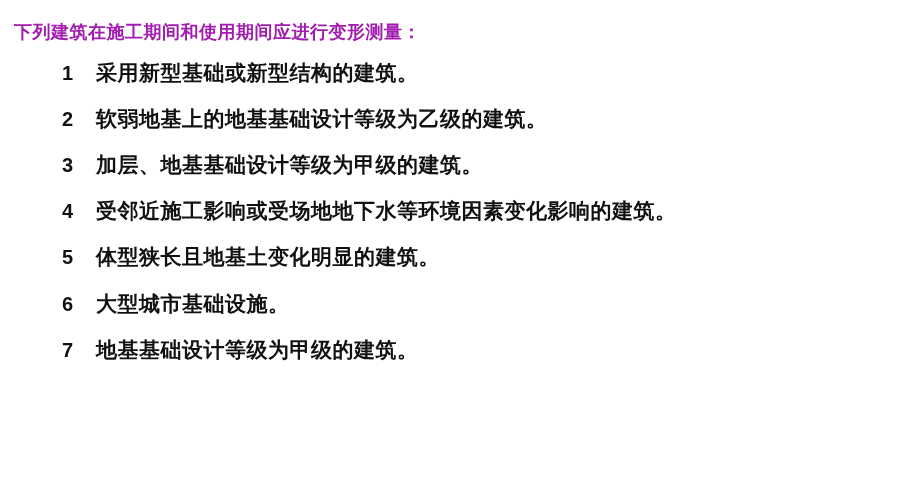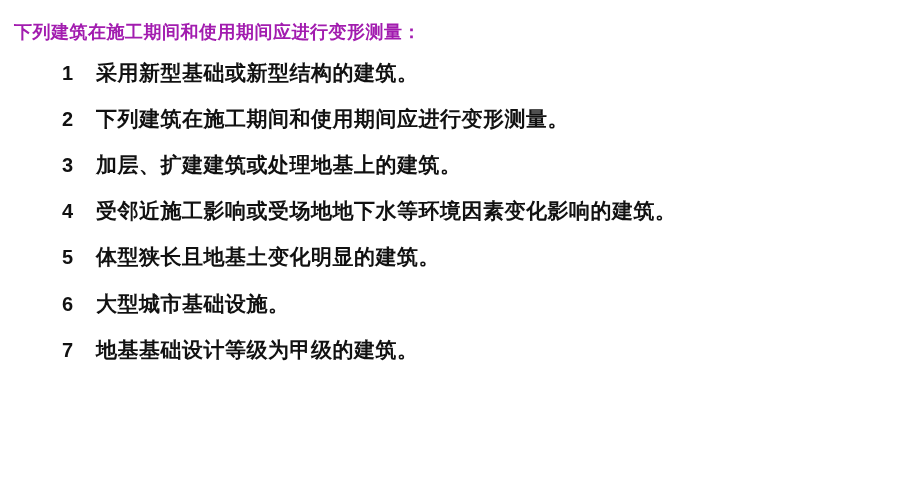--- a/index.html
+++ b/index.html
@@ -61,25 +61,25 @@
 
 <div class="page">
   <p class="heading">下列建筑在施工期间和使用期间应进行变形测量：</p>
   <ul class="list">
     <li class="list-item">
       <span class="item-num">1</span>
       <span class="item-text">采用新型基础或新型结构的建筑。</span>
     </li>
     <li class="list-item">
       <span class="item-num">2</span>
-      <span class="item-text">下列建筑在施工期间和使用期间应进行变形测量。</span>
+      <span class="item-text">软弱地基上的地基基础设计等级为乙级的建筑。</span>
     </li>
     <li class="list-item">
       <span class="item-num">3</span>
-      <span class="item-text">加层、扩建建筑或处理地基上的建筑。</span>
+      <span class="item-text">加层、地基基础设计等级为甲级的建筑。</span>
     </li>
     <li class="list-item">
       <span class="item-num">4</span>
       <span class="item-text">受邻近施工影响或受场地地下水等环境因素变化影响的建筑。</span>
     </li>
     <li class="list-item">
       <span class="item-num">5</span>
       <span class="item-text">体型狭长且地基土变化明显的建筑。</span>
     </li>
     <li class="list-item">

